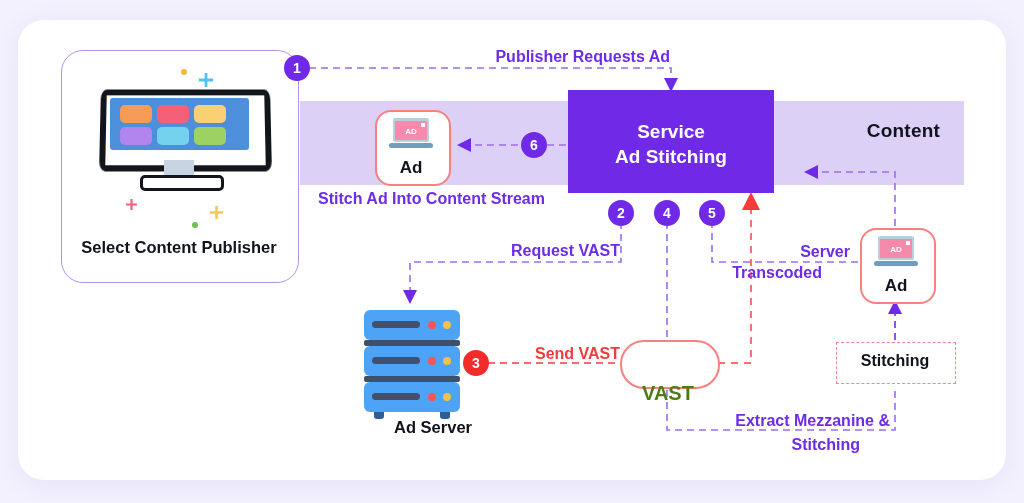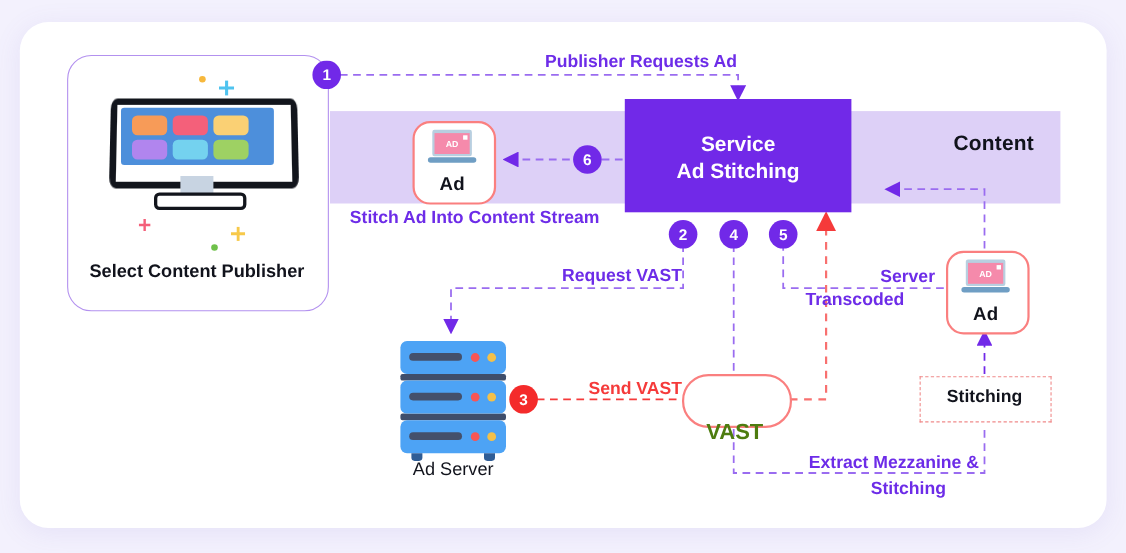--- a/index.html
+++ b/index.html
@@ -108,22 +108,22 @@
 
   
   .srv-unit{
     width:96px;height:30px;background:#4da3f5;border-radius:6px;
   }
   .srv-bar{height:7px;background:#44506b;border-radius:4px;}
   .srv-dot{width:8px;height:8px;border-radius:50%;}
   .srv-gap{width:96px;height:6px;background:#3f4e6b;border-radius:2px;}
   .srv-foot{width:10px;height:7px;background:#2f5d96;border-radius:0 0 3px 3px;}
   .server-label{
-    left:352px;top:418px;width:120px;text-align:center;
-    font-size:16.5px;font-weight:normal;color:#11131c;
+    left:352px;top:418px;width:120px;text-align:right;
+    font-size:16.5px;font-weight:bold;color:#11131c;
   }
 
   
   .badge{
     width:26px;height:26px;border-radius:50%;
     display:flex;align-items:center;justify-content:center;
     color:#fff;font-size:14px;font-weight:bold;
   }
   .badge-purple{background:#7129e8;}
   .badge-red{background:#f42b2b;}

